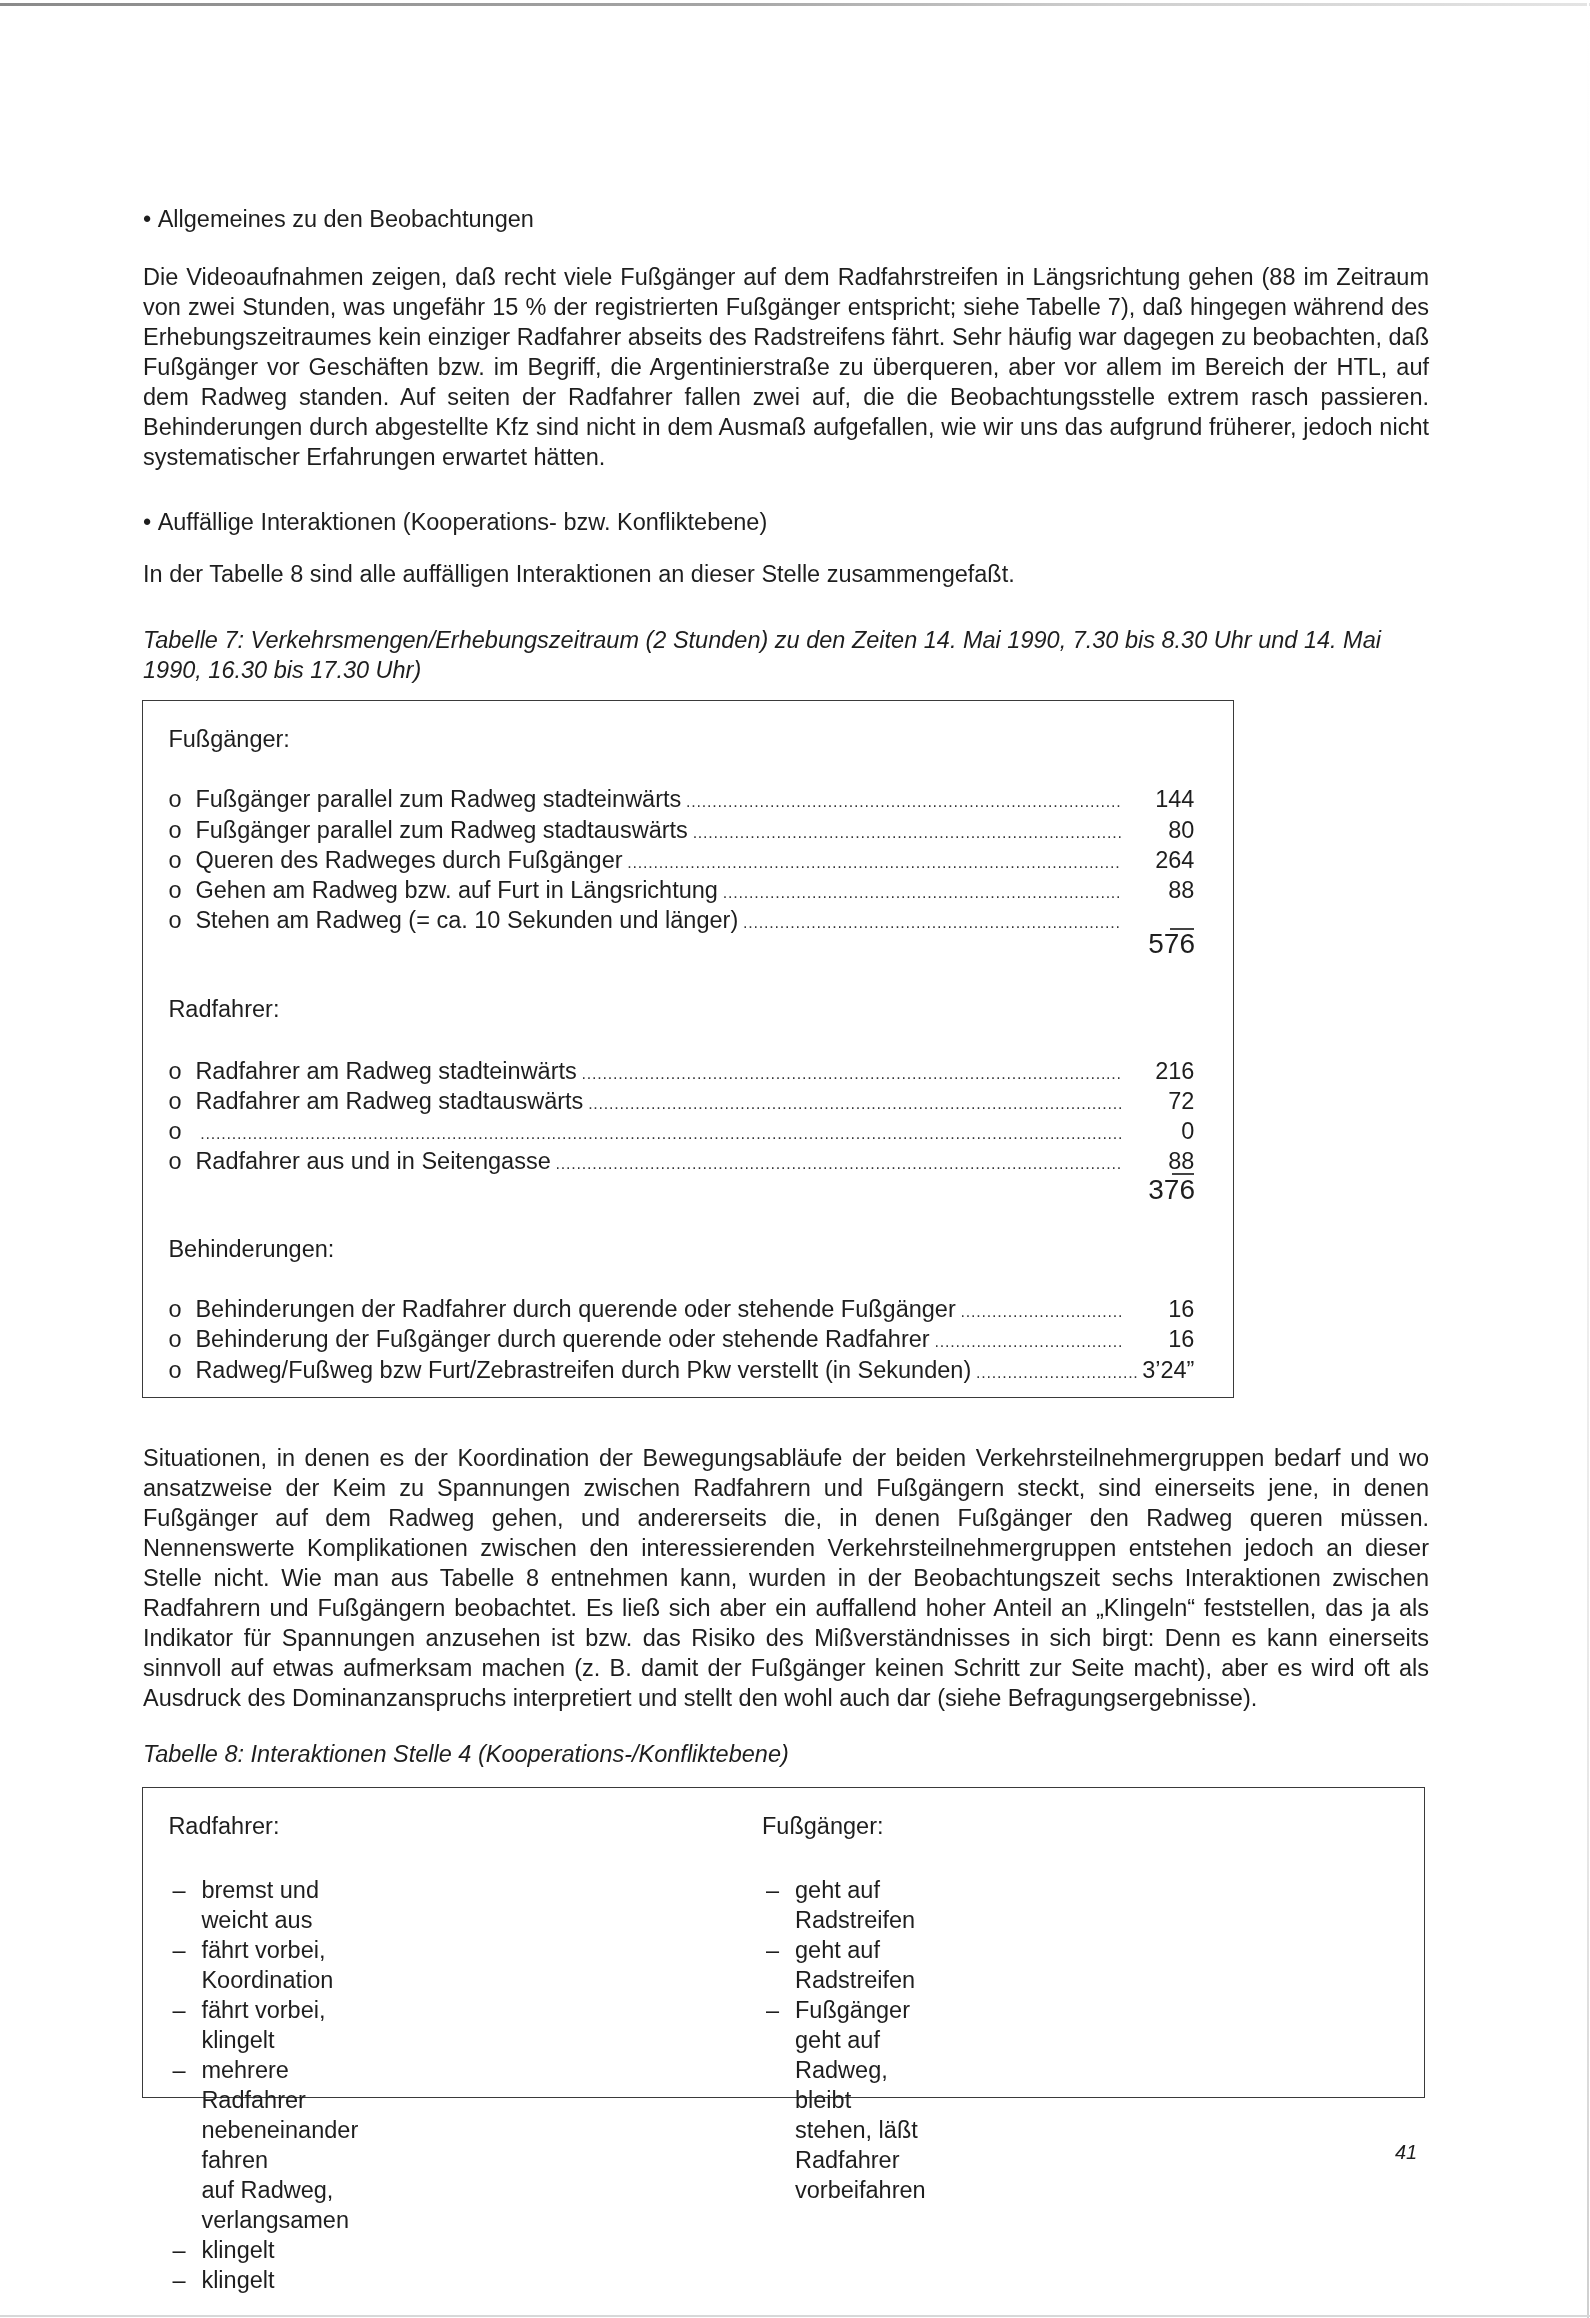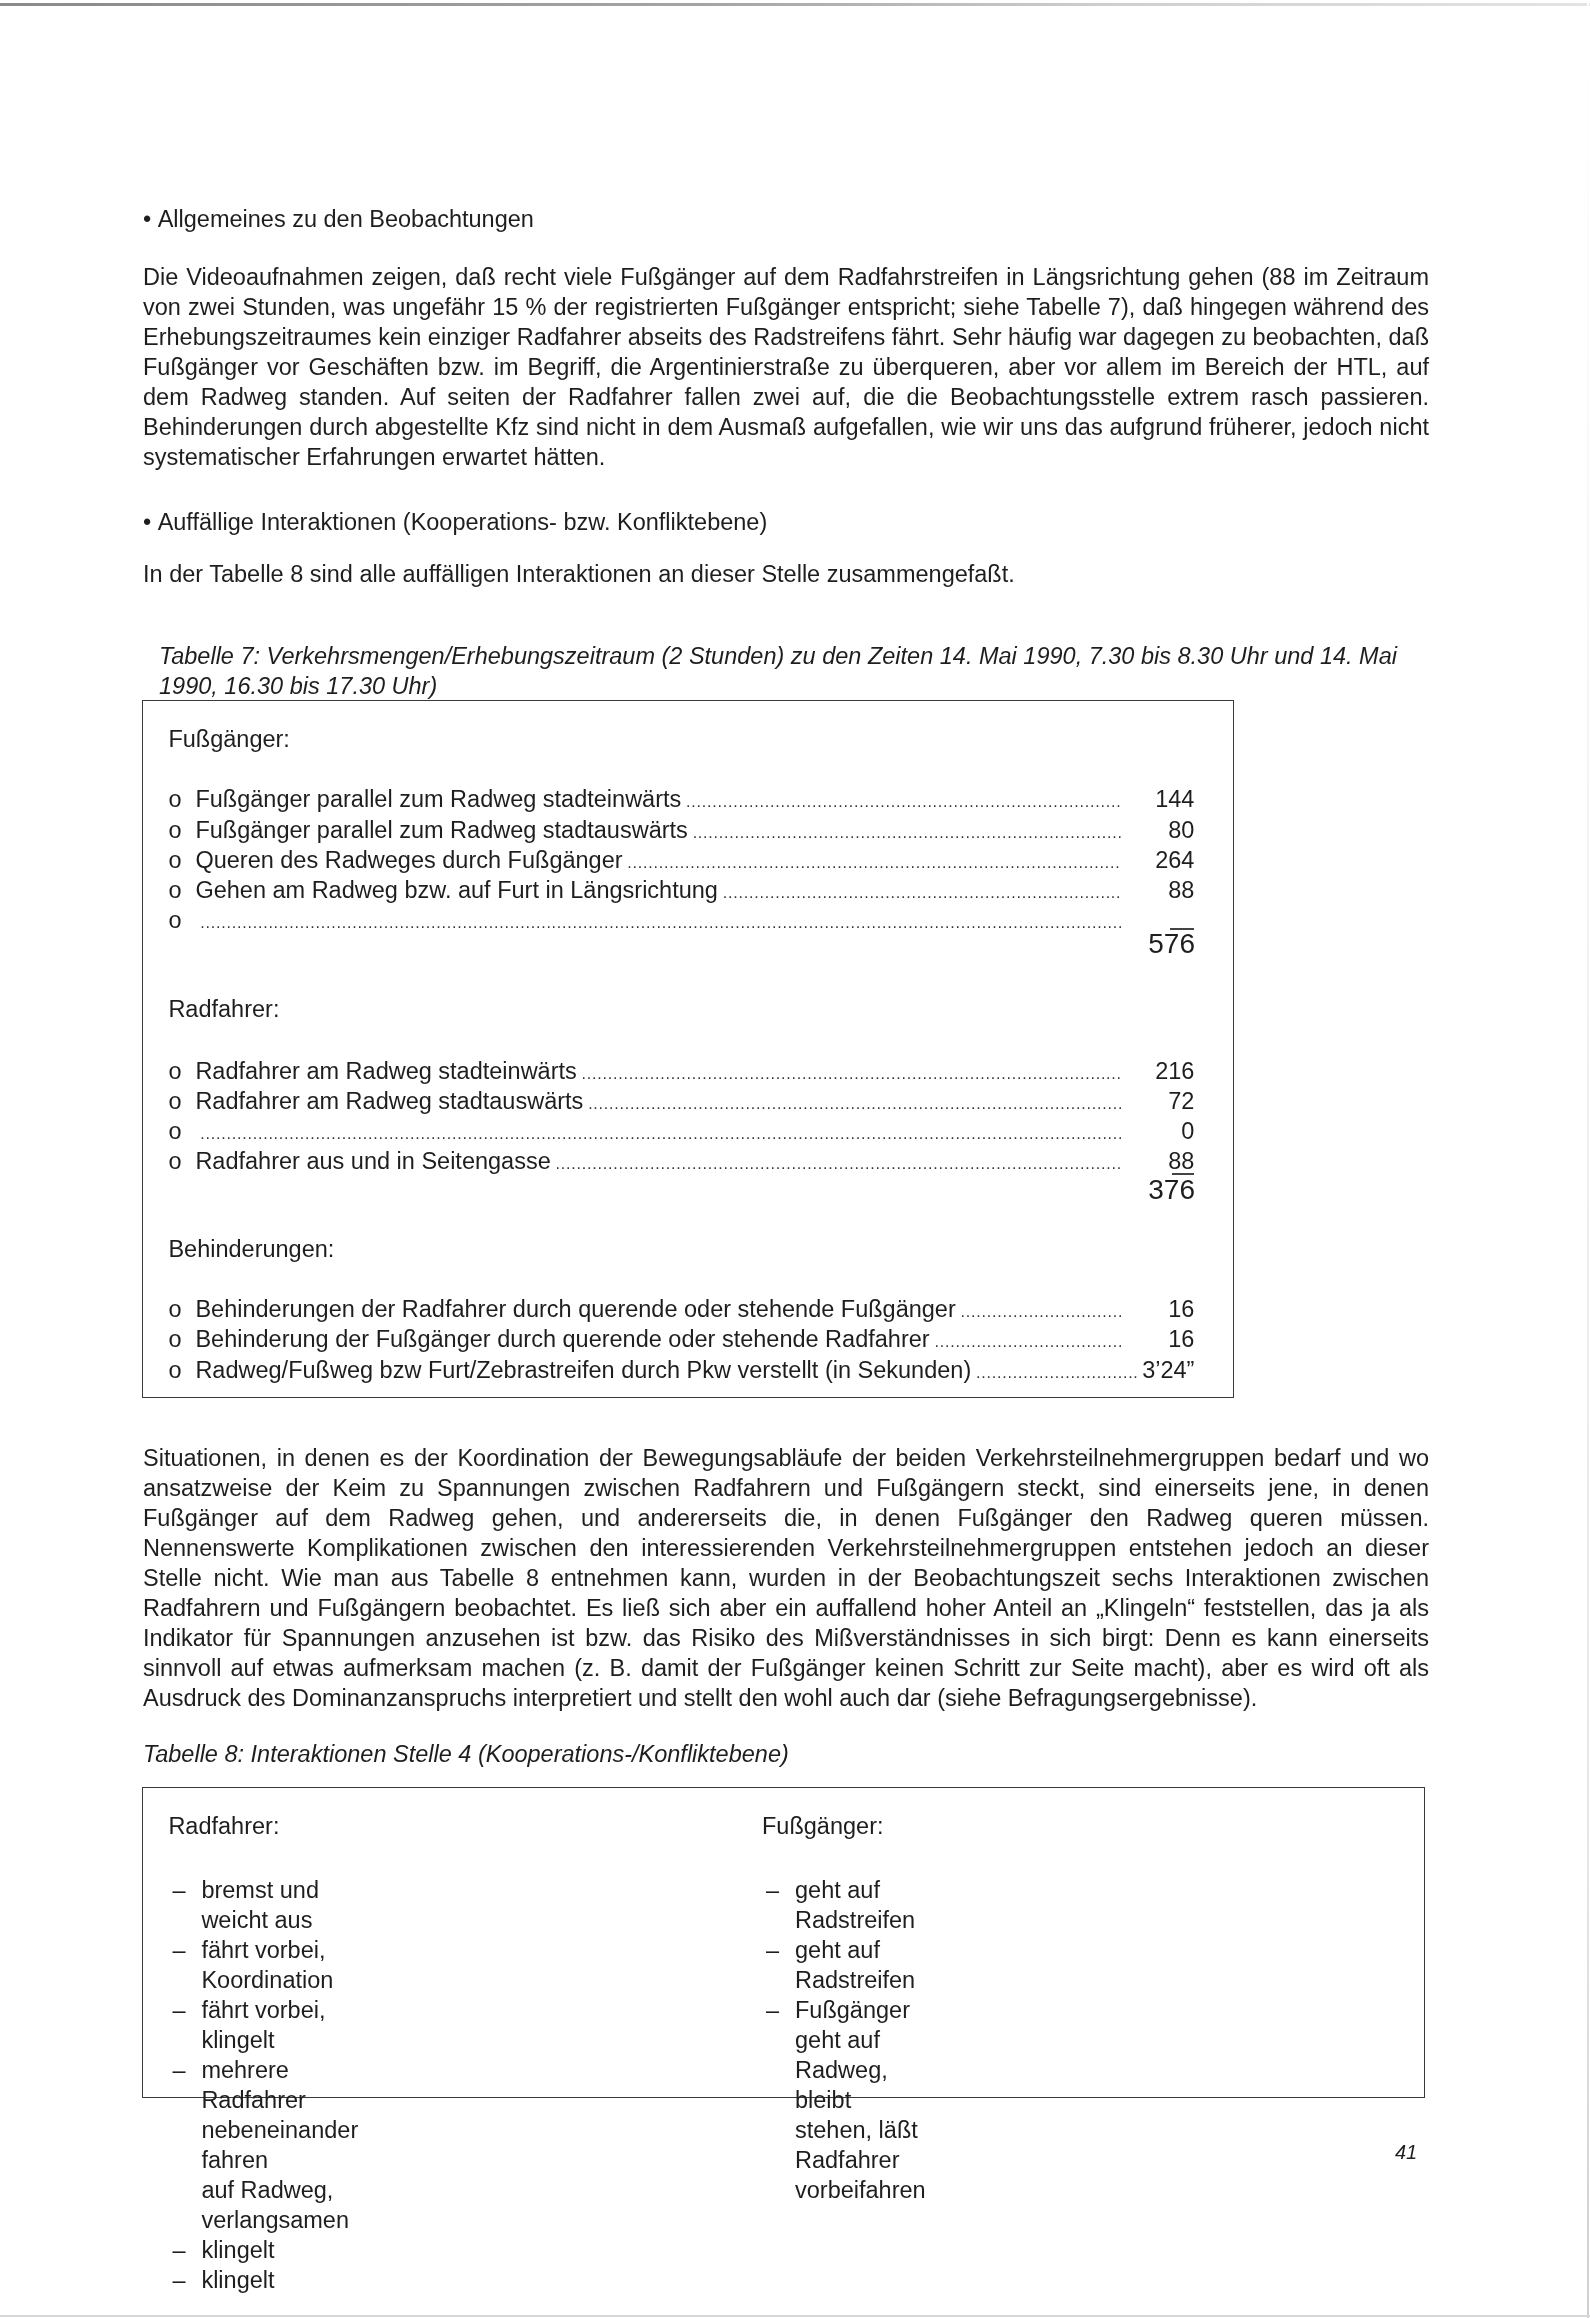--- a/index.html
+++ b/index.html
@@ -60,21 +60,21 @@
 <div class="scan-edge-top"></div>
 <div class="scan-edge-right"></div>
 <div class="scan-edge-bottom"></div>
 
 <div class="abs heading bullet"><span>Allgemeines zu den Beobachtungen</span></div>
 <p class="abs txt just para1" style="margin:0">Die Videoaufnahmen zeigen, daß recht viele Fußgänger auf dem Radfahrstreifen in Längsrichtung gehen (88 im Zeitraum von zwei Stunden, was ungefähr 15 % der registrierten Fußgänger entspricht; siehe Tabelle 7), daß hingegen während des Erhebungszeitraumes kein einziger Radfahrer abseits des Radstreifens fährt. Sehr häufig war dagegen zu beobachten, daß Fußgänger vor Geschäften bzw. im Begriff, die Argentinierstraße zu überqueren, aber vor allem im Bereich der HTL, auf dem Radweg standen. Auf seiten der Radfahrer fallen zwei auf, die die Beobachtungsstelle extrem rasch passieren. Behinderungen durch abgestellte Kfz sind nicht in dem Ausmaß aufgefallen, wie wir uns das aufgrund früherer, jedoch nicht systematischer Erfahrungen erwartet hätten.</p>
 
 <div class="abs heading2 bullet"><span>Auffällige Interaktionen (Kooperations- bzw. Konfliktebene)</span></div>
 <p class="abs txt para2" style="margin:0">In der Tabelle 8 sind alle auffälligen Interaktionen an dieser Stelle zusammengefaßt.</p>
 
-<p class="abs txt caption7" style="margin:16px">Tabelle 7: Verkehrsmengen/Erhebungszeitraum (2 Stunden) zu den Zeiten 14. Mai 1990, 7.30 bis 8.30 Uhr und 14. Mai 1990, 16.30 bis 17.30 Uhr)</p>
+<p class="abs txt caption7" style="margin:0">Tabelle 7: Verkehrsmengen/Erhebungszeitraum (2 Stunden) zu den Zeiten 14. Mai 1990, 7.30 bis 8.30 Uhr und 14. Mai 1990, 16.30 bis 17.30 Uhr)</p>
 
 <div class="box table7">
 
   <div class="sect-title" style="top:23px">Fußgänger:</div>
   <div class="row" style="top:83px">
     <span class="mk">o</span>
     <span class="lbl">Fußgänger parallel zum Radweg stadteinwärts</span>
     <span class="dots"></span>
     <span class="val">144</span>
   </div>
@@ -91,20 +91,21 @@
     <span class="val">264</span>
   </div>
   <div class="row" style="top:174px">
     <span class="mk">o</span>
     <span class="lbl">Gehen am Radweg bzw. auf Furt in Längsrichtung</span>
     <span class="dots"></span>
     <span class="val">88</span>
   </div>
   <div class="row" style="top:204px">
     <span class="mk">o</span>
+    <span class="lbl">Stehen am Radweg (= ca. 10 Sekunden und länger)</span>
     <span class="dots"></span>
     <span class="val"></span>
   </div>
   <div class="rule" style="left:1027px; top:227px; width:24px"></div>
   <div class="total" style="left:980px; top:228px">576</div>
 
   <div class="sect-title" style="top:293px">Radfahrer:</div>
   <div class="row" style="top:355px">
     <span class="mk">o</span>
     <span class="lbl">Radfahrer am Radweg stadteinwärts</span>

